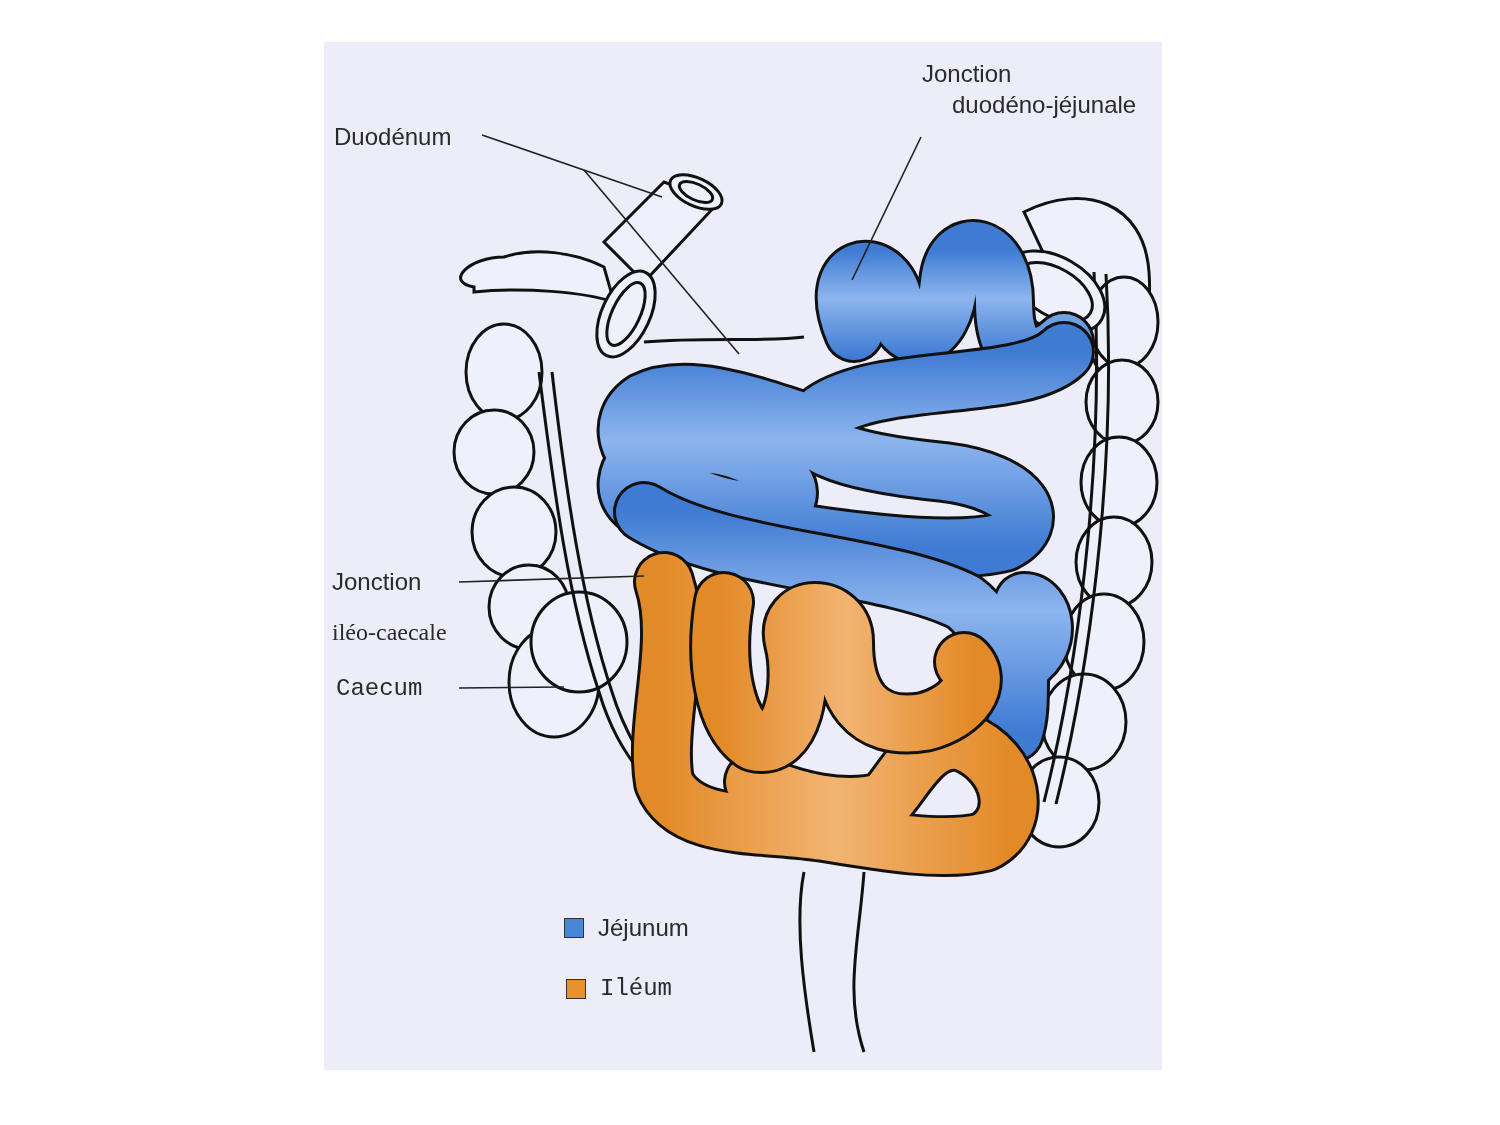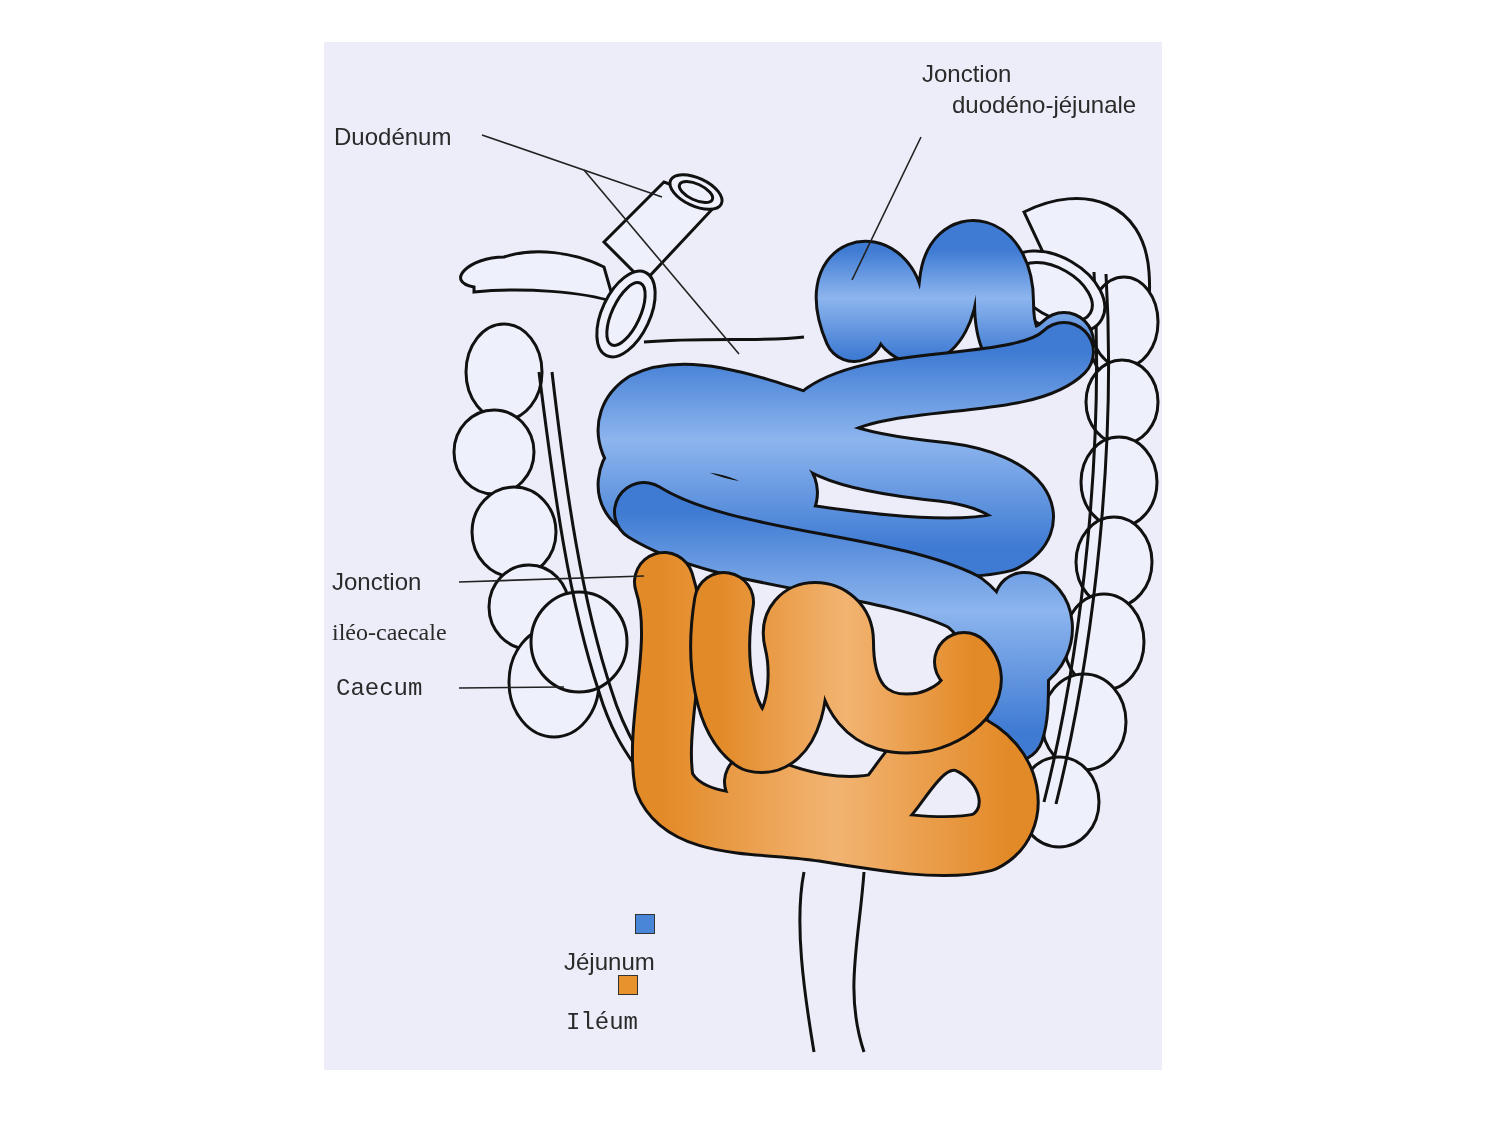--- a/index.html
+++ b/index.html
@@ -1,20 +1,20 @@
 <!DOCTYPE html>
 <html><head>
 <meta charset="utf-8">
 <style>
   html, body { margin:0; padding:0; background:#ffffff; }
   body { width:1500px; height:1125px; position:relative; overflow:hidden; font-family:"Liberation Sans", sans-serif; }
   .panel { position:absolute; left:324px; top:42px; width:838px; height:1028px; background:#ecedf8; overflow:hidden; }
   svg.art { position:absolute; left:0; top:0; }
   .label { position:absolute; color:#2a2a2a; font-size:24px; line-height:30px; white-space:nowrap; }
-  .legend-item { position:absolute; display:flex; align-items:flex-end; gap:14px; font-size:24px; color:#2a2a2a;flex-direction:column; }
+  .legend-item { position:absolute; display:flex; align-items:center; gap:14px; font-size:24px; color:#2a2a2a; }
   .swatch { width:20px; height:20px; border:1.5px solid #333; box-sizing:border-box; }
 </style>
 </head>
 <body>
 
 <div class="panel">
 
   <svg class="art" width="838" height="1028" viewBox="0 0 838 1028">
     <defs>
       <linearGradient id="gBlue" x1="0" y1="0" x2="0" y2="1">

